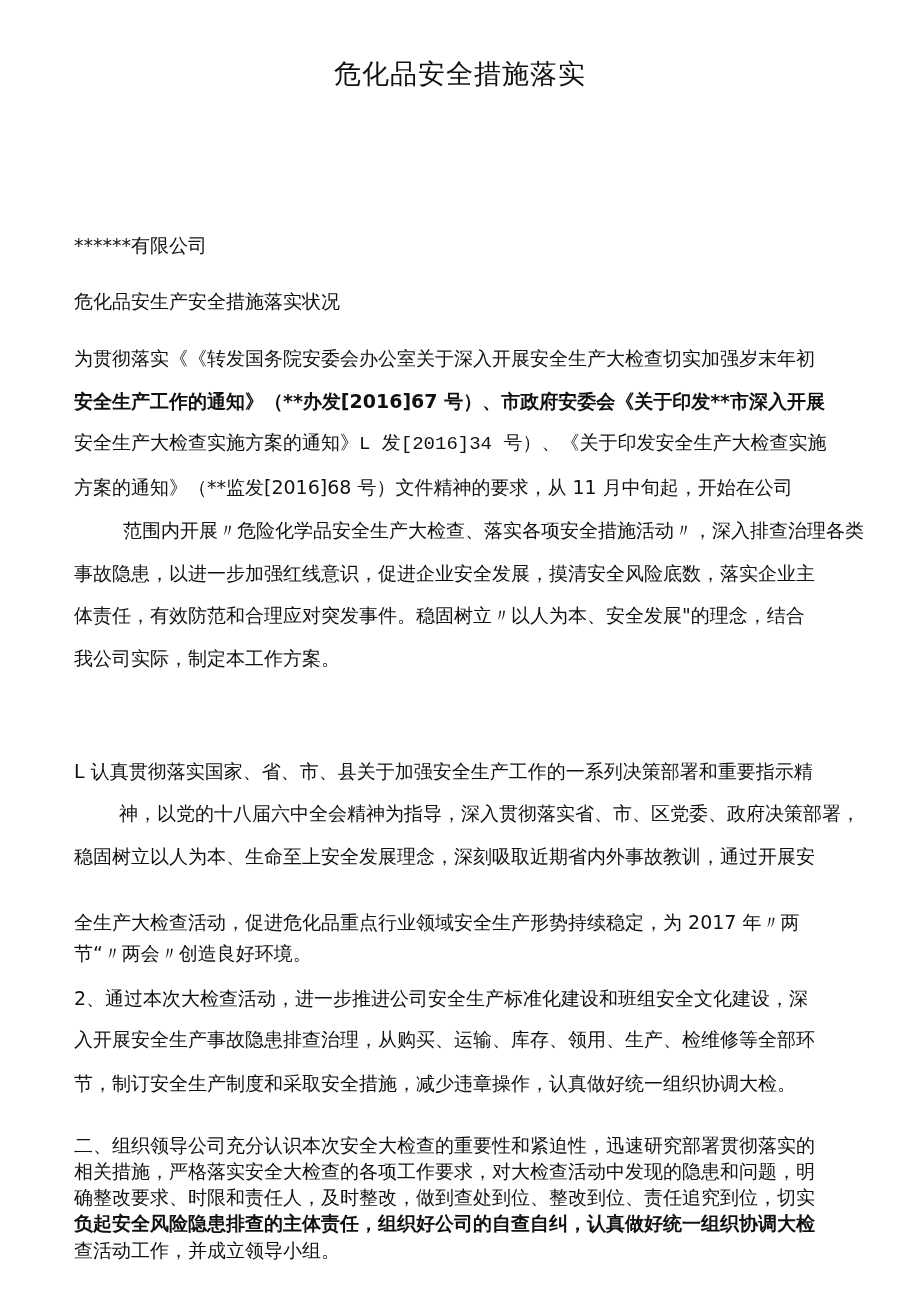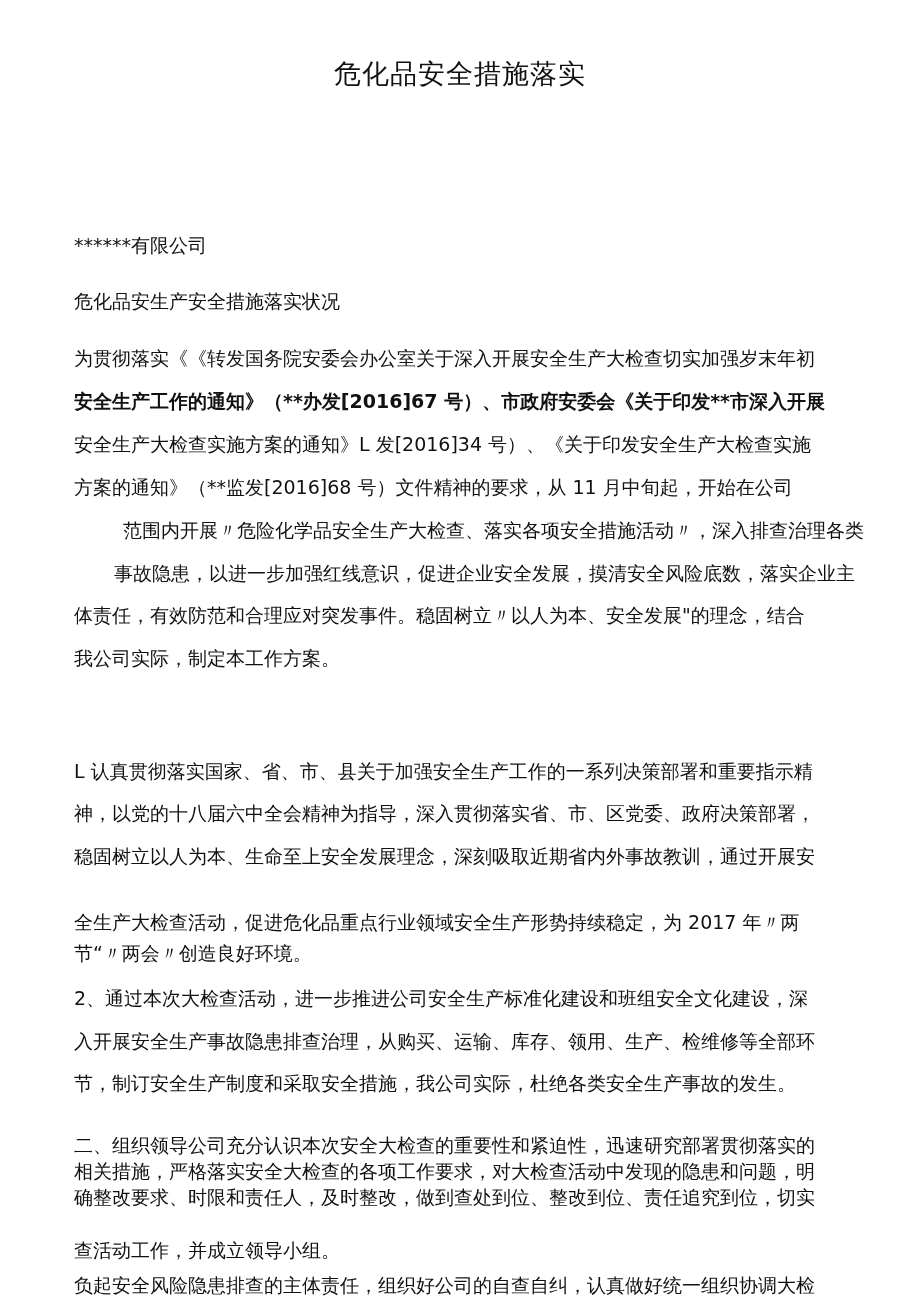--- a/index.html
+++ b/index.html
@@ -47,44 +47,44 @@
 
   <div class="title">危化品安全措施落实</div>
 
   <div class="line" style="top:232px;">******有限公司</div>
 
   <div class="line" style="top:288px;">危化品安生产安全措施落实状况</div>
 
   <div>
     <div class="line" style="top:345px;">为贯彻落实《《转发国务院安委会办公室关于深入开展安全生产大检查切实加强岁末年初</div>
     <div class="line" style="top:388px;font-weight:bold;">安全生产工作的通知》（**办发[2016]67 号）、市政府安委会《关于印发**市深入开展</div>
-    <div class="line" style="top:431px;">安全生产大检查实施方案的通知》L 发[2016]34 号）、《关于印发安全生产大检查实施</div>
+    <div class="line" style="top:431px;font-family:Liberation Mono, monospace;">安全生产大检查实施方案的通知》L 发[2016]34 号）、《关于印发安全生产大检查实施</div>
     <div class="line" style="top:474px;">方案的通知》（**监发[2016]68 号）文件精神的要求，从 11 月中旬起，开始在公司</div>
     <div class="line" style="top:517px;text-align:right;">范围内开展〃危险化学品安全生产大检查、落实各项安全措施活动〃，深入排查治理各类</div>
-    <div class="line" style="top:560px;margin-left:40px;">事故隐患，以进一步加强红线意识，促进企业安全发展，摸清安全风险底数，落实企业主</div>
+    <div class="line" style="top:560px;">事故隐患，以进一步加强红线意识，促进企业安全发展，摸清安全风险底数，落实企业主</div>
     <div class="line" style="top:602px;">体责任，有效防范和合理应对突发事件。稳固树立〃以人为本、安全发展"的理念，结合</div>
     <div class="line" style="top:645px;">我公司实际，制定本工作方案。</div>
   </div>
 
 
   <div>
     <div class="line" style="top:758px;">L 认真贯彻落实国家、省、市、县关于加强安全生产工作的一系列决策部署和重要指示精</div>
-    <div class="line" style="top:800px;">神，以党的十八届六中全会精神为指导，深入贯彻落实省、市、区党委、政府决策部署，</div>
+    <div class="line" style="top:800px;margin-left:45px;">神，以党的十八届六中全会精神为指导，深入贯彻落实省、市、区党委、政府决策部署，</div>
     <div class="line" style="top:843px;">稳固树立以人为本、生命至上安全发展理念，深刻吸取近期省内外事故教训，通过开展安</div>
     <div class="line" style="top:885px;margin-top:24px;">全生产大检查活动，促进危化品重点行业领域安全生产形势持续稳定，为 2017 年〃两</div>
     <div class="line" style="top:940px;">节“〃两会〃创造良好环境。</div>
   </div>
 
   <div>
     <div class="line" style="top:985px;">2、通过本次大检查活动，进一步推进公司安全生产标准化建设和班组安全文化建设，深</div>
-    <div class="line" style="top:1028px;">入开展安全生产事故隐患排查治理，从购买、运输、库存、领用、生产、检维修等全部环</div>
-    <div class="line" style="top:1070px;">节，制订安全生产制度和采取安全措施，我公司实际，杜绝各类安全生产事故的发生。</div>
+    <div class="line" style="top:1028px;font-family:Liberation Mono, monospace;">入开展安全生产事故隐患排查治理，从购买、运输、库存、领用、生产、检维修等全部环</div>
+    <div class="line" style="top:1070px;">节，制订安全生产制度和采取安全措施，减少违章操作，认真做好统一组织协调大检。</div>
   </div>
 
   <div>
     <div class="line" style="top:1132px;">二、组织领导公司充分认识本次安全大检查的重要性和紧迫性，迅速研究部署贯彻落实的</div>
     <div class="line" style="top:1158px;">相关措施，严格落实安全大检查的各项工作要求，对大检查活动中发现的隐患和问题，明</div>
     <div class="line" style="top:1184px;">确整改要求、时限和责任人，及时整改，做到查处到位、整改到位、责任追究到位，切实</div>
-    <div class="line" style="top:1272px;">负起安全风险隐患排查的主体责任，组织好公司的自查自纠，认真做好统一组织协调大检</div>
+    <div class="line" style="top:1210px;font-weight:bold;">负起安全风险隐患排查的主体责任，组织好公司的自查自纠，认真做好统一组织协调大检</div>
     <div class="line" style="top:1237px;">查活动工作，并成立领导小组。</div>
   </div>
 
 </div>
 
 </body></html>

